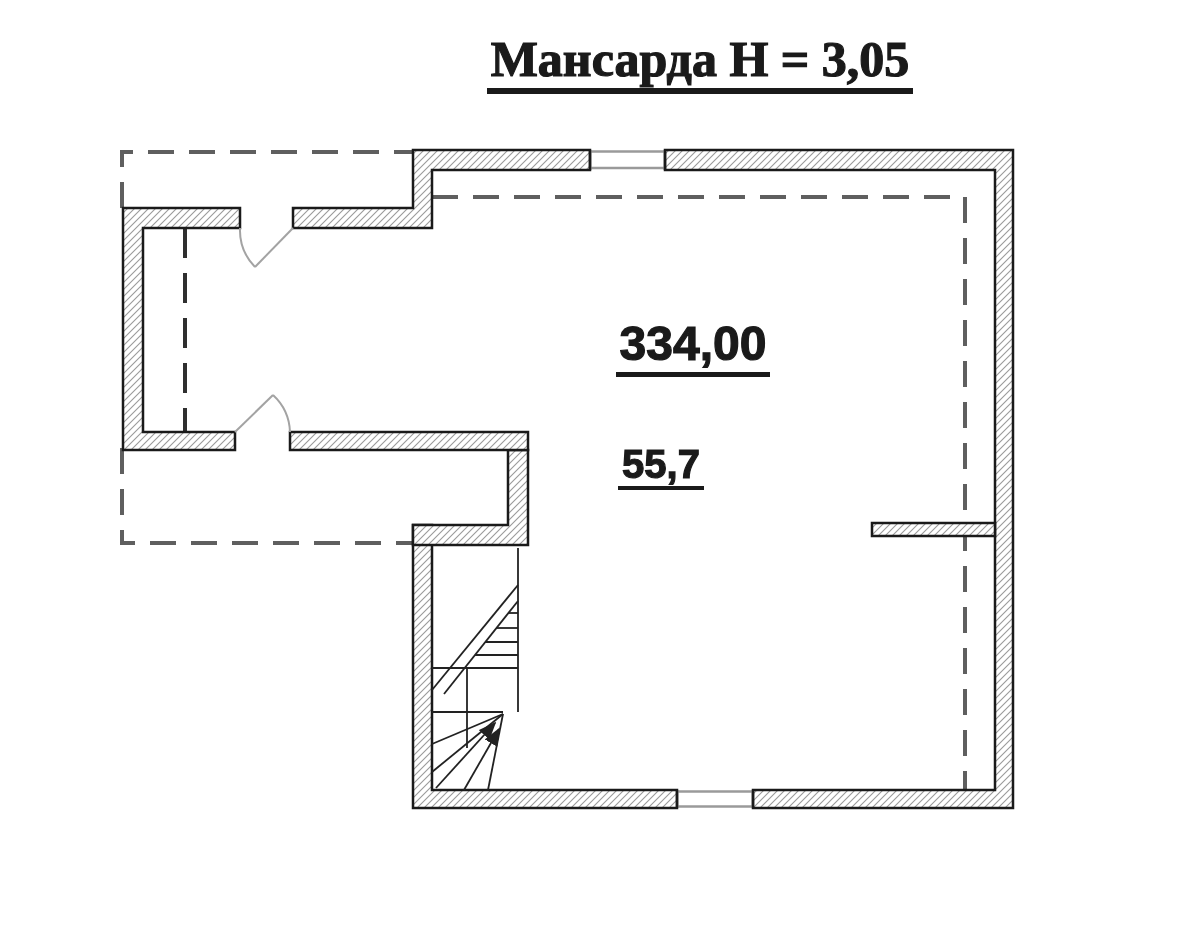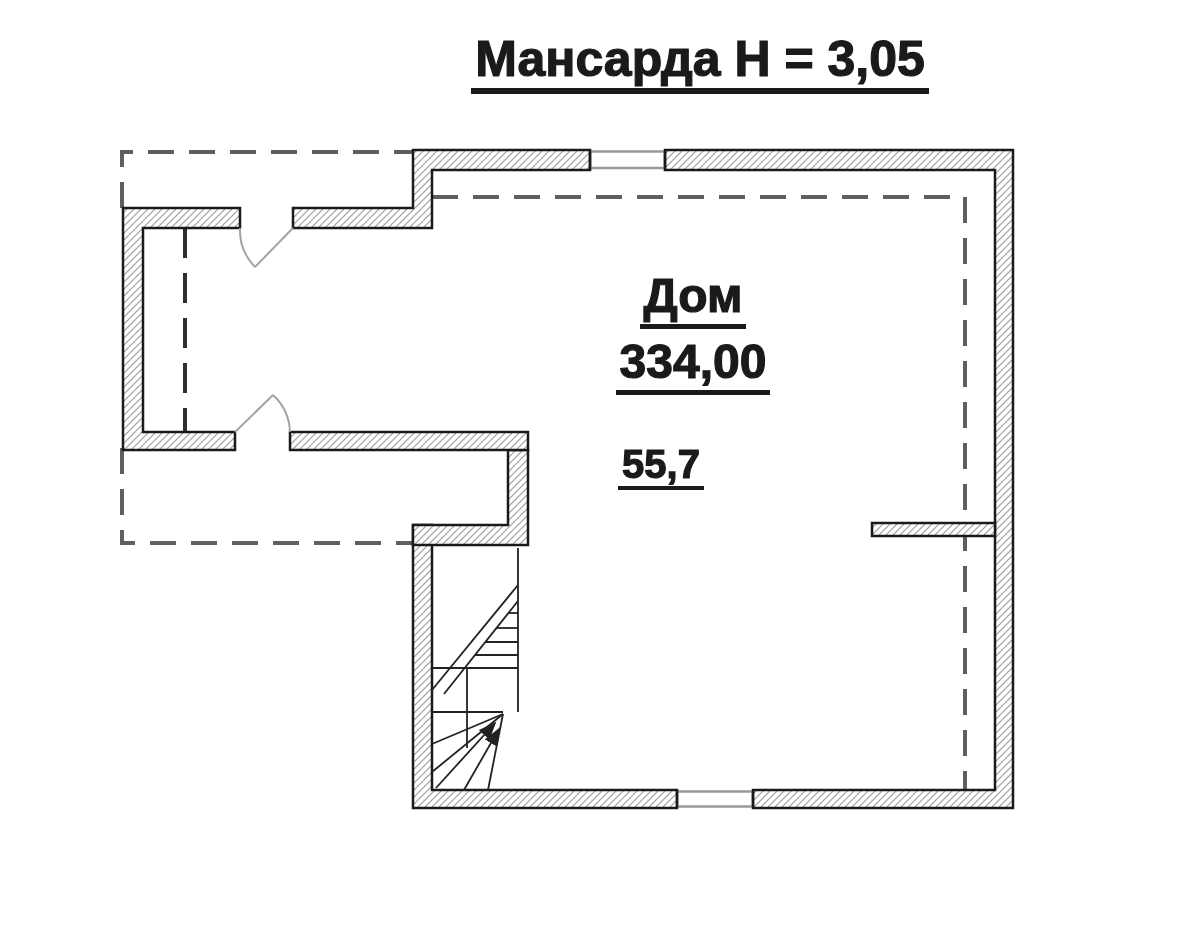--- a/index.html
+++ b/index.html
@@ -21,21 +21,21 @@
     font-weight:bold;line-height:1.0;
     -webkit-text-stroke:1.2px var(--ink);
     letter-spacing:0px;
   }
   .plan-label .u{
     display:inline-block;
     border-bottom:5px solid var(--ink);
     padding:0 4px 4px 4px;
   }
   #title-label{left:430px;top:34px;width:540px;font-size:50px;}
-  #title-label .u{border-bottom-width:6px;}
+  #title-label .u{border-bottom-width:6px;font-family:Liberation Serif, serif;}
   #room-label{left:543px;top:272px;width:300px;font-size:48px;}
   #room-label .u{margin-bottom:9px;}
   #area-label{left:561px;top:444px;width:200px;font-size:40px;}
   #area-label .u{border-bottom-width:4px;padding-bottom:2px;}
   .wall{fill:url(#hatch);stroke:var(--ink);stroke-width:2.5;}
   .dash{stroke:var(--dashed);stroke-width:4;fill:none;stroke-dasharray:26 15;}
   .dash-int{stroke:#2f2f2f;stroke-width:4;fill:none;stroke-dasharray:30 15;}
   .doorline{stroke:var(--door);stroke-width:2;fill:none;}
   .winline{stroke:var(--hatch);stroke-width:2.5;fill:none;}
   .winjamb{stroke:var(--ink);stroke-width:2.5;fill:none;}
@@ -124,19 +124,19 @@
     <line x1="436" y1="788" x2="495" y2="723" marker-end="url(#arr)"></line>
     <line x1="464" y1="790" x2="499" y2="729" marker-end="url(#arr)"></line>
   </g>
 </svg>
 
 <div class="plan-label" id="title-label">
   <span class="u">Мансарда Н = 3,05</span>
 </div>
 
 <div class="plan-label" id="room-label">
-  <span class="u">Дом</span><br>
+  <br>
   <span class="u">334,00</span>
 </div>
 
 <div class="plan-label" id="area-label">
   <span class="u">55,7</span>
 </div>
 
 </body></html>

